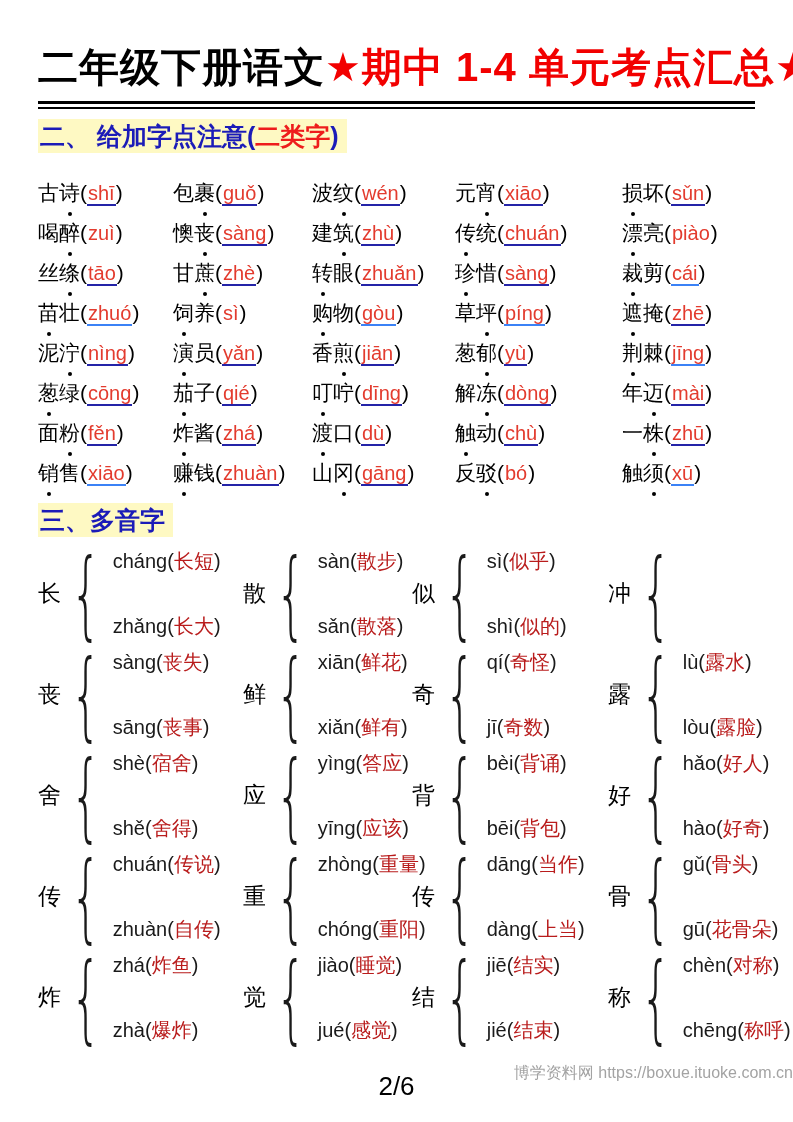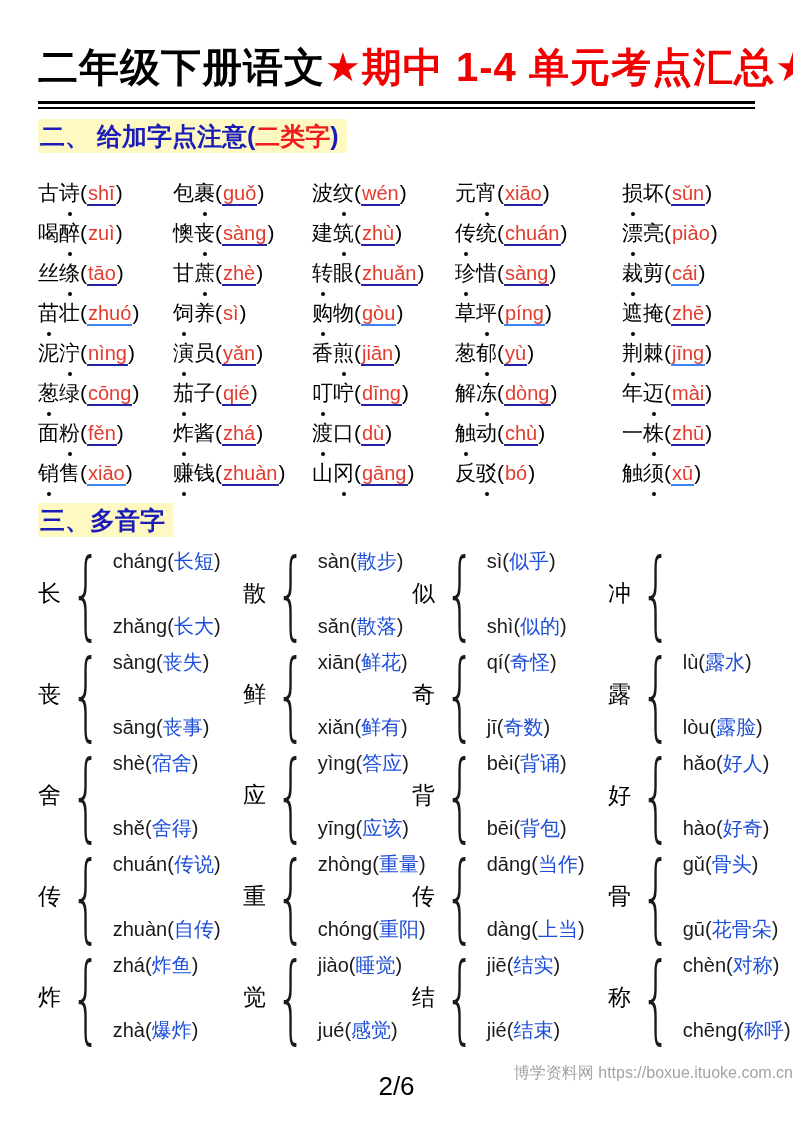--- a/index.html
+++ b/index.html
@@ -94,21 +94,21 @@
     display:flex;
     flex-direction:column;
     justify-content:space-between;
     height:92px;
   }
   .reading{
     font-size:20px;
     color:#1a1a1a;
     white-space:nowrap;
   }
-  .reading .red{color:#1d4ed8;}
+  .reading .red{color:#b91c1c;}
   
   .watermark{
     position:absolute;
     left:0;right:0;
     bottom:38px;
     text-align:right;
     color:#a3a3a3;
     font-size:16px;
   }
   .page-number{

